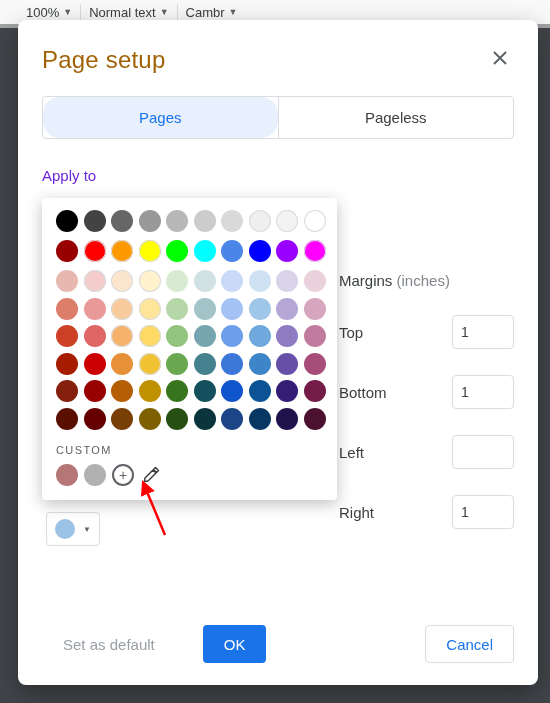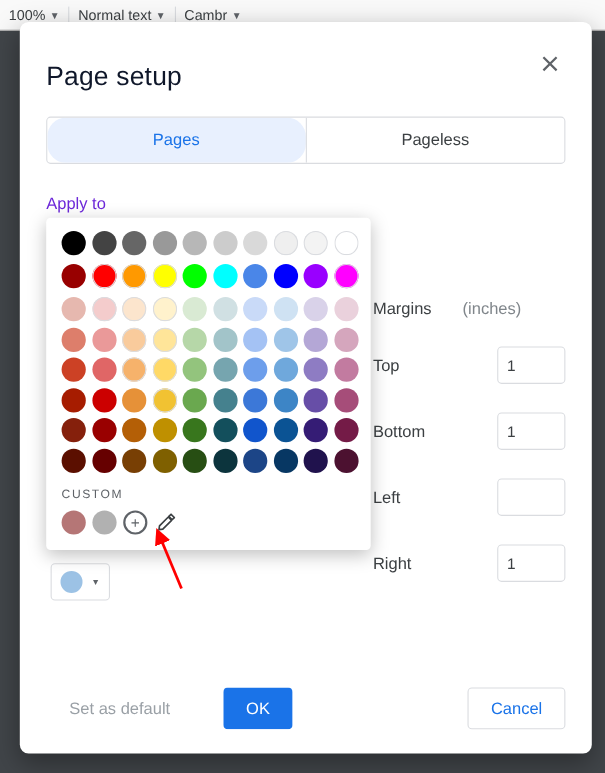--- a/index.html
+++ b/index.html
@@ -2,33 +2,33 @@
 <html><head>
 <meta charset="utf-8">
 <style>
   * { box-sizing: border-box; }
   html,body { margin:0; padding:0; font-family: Arial, "Helvetica Neue", sans-serif; font-size:14px; color:#3c4043; }
   body { background:#414549; width:550px; height:703px; overflow:hidden; position:relative; }
 
   
   .bg-toolbar {
     position:absolute; top:0; left:0; right:0; height:28px; background:#f9f9f9;
-    border-bottom:1px solid #a3a3a3; display:flex; align-items:center; gap:8px;
-    padding:0 8px; color:#3c4043; font-size:13px;
+    border-bottom:4px solid #a3a3a3; display:flex; align-items:center; gap:8px;
+    padding:0 26px; color:#3c4043; font-size:13px;
   }
   .bg-item { display:flex; align-items:center; gap:4px; }
   .bg-item span.tri { font-size:9px; color:#5f6368; }
   .bg-sep { width:1px; height:16px; background:#dadce0; }
 
   .dialog {
     position:absolute; left:18px; top:20px; width:520px; height:665px;
     background:#fff; border-radius:8px; box-shadow:0 8px 24px rgba(0,0,0,.35);
     padding:24px 24px 20px 24px;
   }
-  .dialog h1 { margin:12px 0 22px 0; font-size:24px; font-weight:400; color:#0f172a; letter-spacing:.2px; }
+  .dialog h1 { margin:2px 0 22px 0; font-size:24px; font-weight:400; color:#a16207; letter-spacing:.2px; }
   .close-x {
     position:absolute; top:28px; right:28px; width:20px; height:20px;
     display:flex; align-items:center; justify-content:center; color:#5f6368; cursor:pointer;
   }
 
   .tabs { display:flex; border:1px solid #dadce0; border-radius:4px; overflow:hidden; }
   .tab { flex:1; text-align:center; padding:12px 0; font-size:15px; color:#3c4043; cursor:pointer; }
   .tab.active { background:#e8f0fe; color:#1a73e8; font-weight:500;border-radius:17px; }
   .tab + .tab { border-left:1px solid #dadce0; }
 
@@ -56,21 +56,21 @@
     cursor:pointer;
   }
   .eyedrop {
     width:22px; height:22px; display:flex; align-items:center; justify-content:center;
     cursor:pointer; color:#3c4043;
   }
 
   
   .margins { position:absolute; right:24px; top:252px; width:175px; }
   .margins-title { font-size:15px; color:#3c4043; }
-  .margins-title .dim { color:#80868b;margin-left:24px; }
+  .margins-title .dim { color:#80868b; }
   .mrow { display:flex; justify-content:space-between; align-items:center; margin-top:26px; }
   .mrow label { font-size:15px; color:#3c4043; }
   .mrow input {
     width:62px; height:34px; border:1px solid #dadce0; border-radius:4px; padding:0 8px;
     font-size:14px; color:#3c4043;
   }
 
   
   .color-chip {
     position:absolute; left:28px; top:492px; height:34px;

